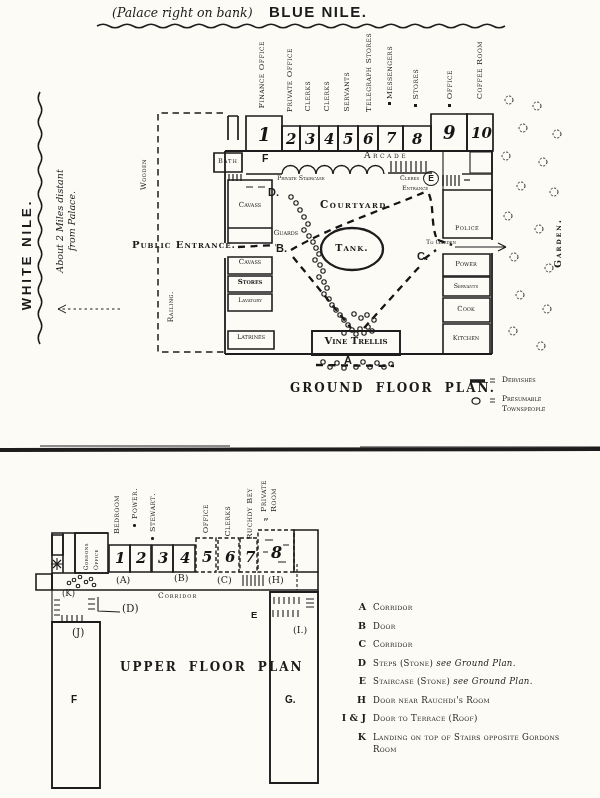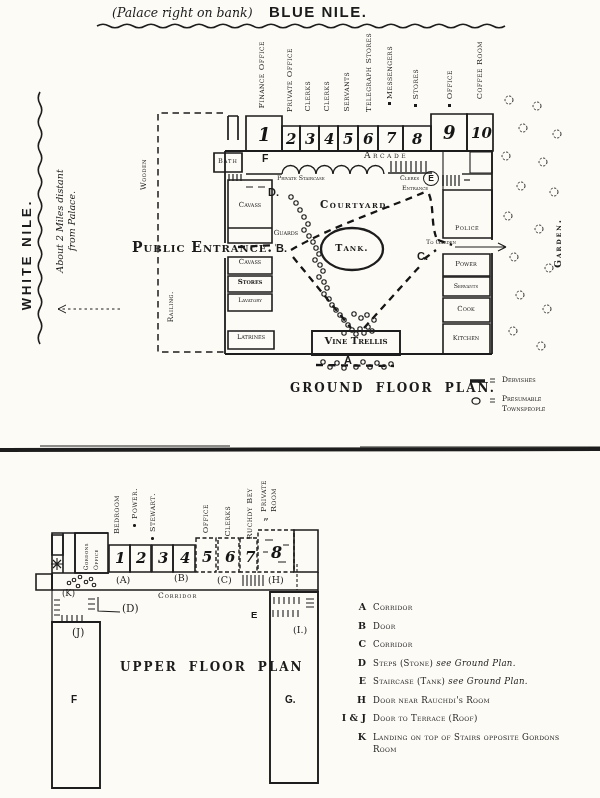--- a/index.html
+++ b/index.html
@@ -303,21 +303,21 @@
   <div class="lab" style="left:364px;top:150px;font-size:9px;letter-spacing:2.5px;">Arcade</div>
   <div class="lab" style="left:277px;top:174px;font-size:6.3px;">Private Staircase</div>
   <div class="lab" style="left:400px;top:174px;font-size:6.3px;">Clerks</div>
   <div class="lab" style="left:402px;top:184px;font-size:6.3px;">Entrance</div>
   <div class="ecircle" style="left:423px;top:171px;">
     <span>E</span>
   </div>
   <div class="mk" style="left:268px;top:186px;font-size:11px;">D.</div>
   <div class="lab" style="left:230px;top:201px;width:40px;text-align:center;font-size:7px;">Cavass</div>
   <div class="lab" style="left:230px;top:229px;width:40px;text-align:center;font-size:7px;padding-left:36px;">Guards</div>
-  <div class="lab" style="left:132px;top:239px;font-size:14px;font-weight:700;letter-spacing:1px;">Public Entrance.</div>
+  <div class="lab" style="left:132px;top:239px;font-size:10px;font-weight:700;letter-spacing:1px;">Public Entrance.</div>
   <div class="mk" style="left:276px;top:242px;font-size:11px;">B.</div>
   <div class="lab" style="left:230px;top:258px;width:40px;text-align:center;font-size:7px;">Cavass</div>
   <div class="lab" style="left:230px;top:277px;width:40px;text-align:center;font-size:7px;font-weight:700;">Stores</div>
   <div class="lab" style="left:230px;top:296px;width:40px;text-align:center;font-size:6.3px;">Lavatory</div>
   <div class="lab" style="left:230px;top:333px;width:42px;text-align:center;font-size:6.5px;">Latrines</div>
   <div class="lab" style="left:320px;top:198px;font-size:10.5px;font-weight:600;letter-spacing:1.5px;">Courtyard.</div>
   <div class="lab" style="left:332px;top:242px;width:40px;text-align:center;font-size:9.5px;font-weight:600;letter-spacing:1px;">Tank.</div>
   <div class="lab" style="left:314px;top:335px;width:84px;text-align:center;font-size:10px;font-weight:600;">Vine Trellis</div>
   <div class="mk" style="left:344px;top:354px;font-size:11px;">A</div>
   <div class="mk" style="left:417px;top:250px;font-size:11px;">C.</div>
@@ -368,19 +368,19 @@
   <div class="mk" style="left:71px;top:694px;font-size:10px;font-weight:600;">F</div>
   <div class="mk" style="left:285px;top:694px;font-size:10px;font-weight:600;">G.</div>
   <div class="lab" style="left:158px;top:591px;font-size:7.5px;letter-spacing:1px;">Corridor</div>
   <div class="cap" style="left:120px;top:660px;font-size:12px;font-variant:normal;">UPPER FLOOR PLAN</div>
 
   <div id="legend2">
     <div class="lrow"><span class="lkey">A</span><span class="ltext"><span>Corridor</span> <span class="lnote"></span></span></div>
     <div class="lrow"><span class="lkey">B</span><span class="ltext"><span>Door</span> <span class="lnote"></span></span></div>
     <div class="lrow"><span class="lkey">C</span><span class="ltext"><span>Corridor</span> <span class="lnote"></span></span></div>
     <div class="lrow"><span class="lkey">D</span><span class="ltext"><span>Steps (Stone)</span> <span class="lnote">see Ground Plan.</span></span></div>
-    <div class="lrow"><span class="lkey">E</span><span class="ltext"><span>Staircase (Tank)</span> <span class="lnote">see Ground Plan.</span></span></div>
+    <div class="lrow"><span class="lkey">E</span><span class="ltext"><span>Staircase (Stone)</span> <span class="lnote">see Ground Plan.</span></span></div>
     <div class="lrow"><span class="lkey">H</span><span class="ltext"><span>Door near Rauchdi's Room</span> <span class="lnote"></span></span></div>
     <div class="lrow"><span class="lkey">I &amp; J</span><span class="ltext"><span>Door to Terrace (Roof)</span> <span class="lnote"></span></span></div>
     <div class="lrow"><span class="lkey">K</span><span class="ltext"><span>Landing on top of Stairs opposite Gordons</span><br><span>Room</span></span></div>
   </div>
 
 </div>
 
 </body></html>

